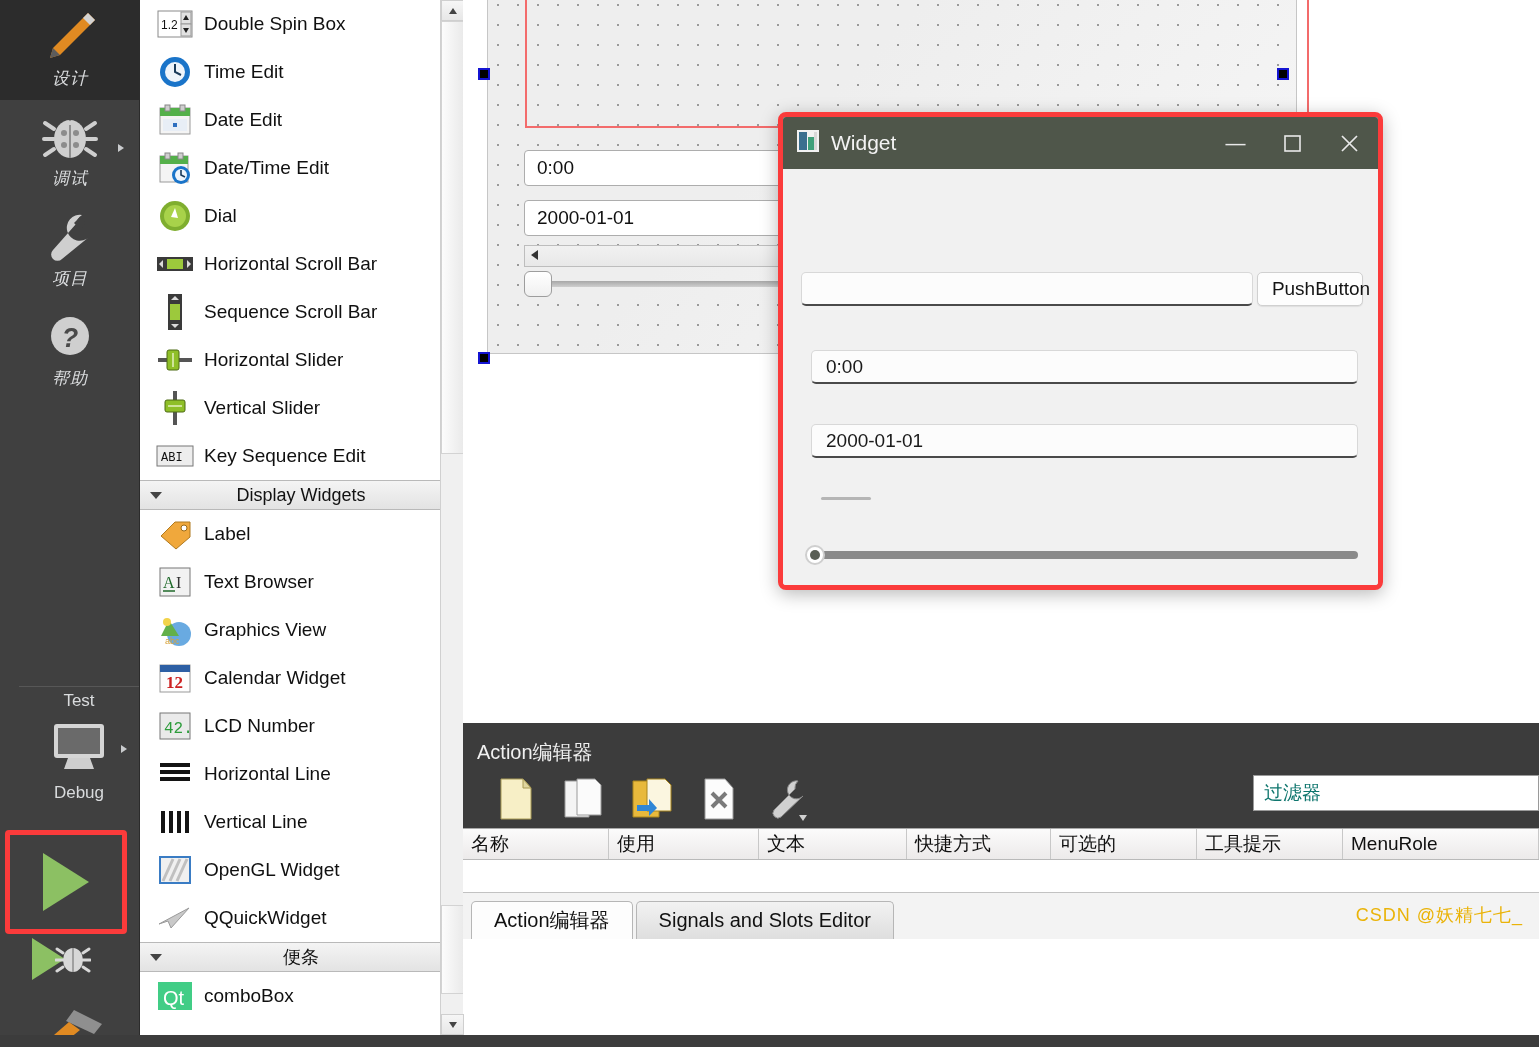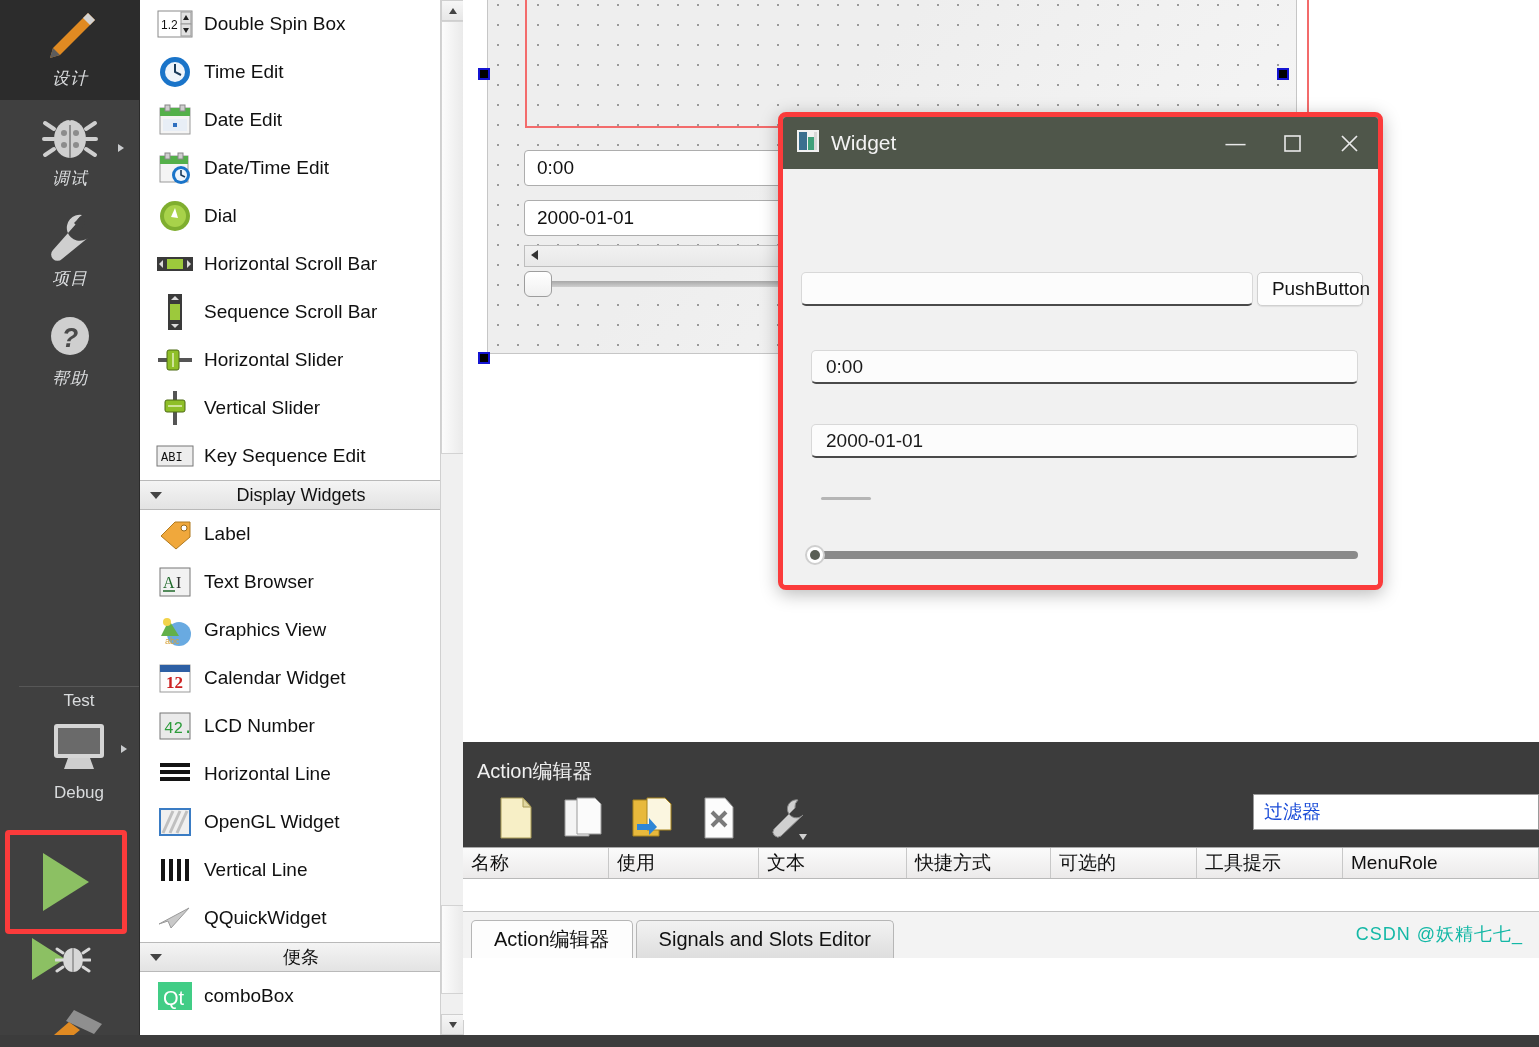--- a/index.html
+++ b/index.html
@@ -168,33 +168,33 @@
   .rt-slider-handle{
     position:absolute; width:20px;height:20px;border-radius:50%;
     background:#fff;border:2px solid #cfcfcf;
     display:flex;align-items:center;justify-content:center;
   }
   .rt-slider-handle i{ width:10px;height:10px;border-radius:50%;background:#5a5f55;display:block;}
   .rt-sb-line{ position:absolute; height:3px; background:#b5b5b5; border-radius:2px;}
 
   
   #action-dock{
-    position:absolute; left:463px; top:742px; width:1076px; height:216px;
+    position:absolute; left:463px; top:723px; width:1076px; height:216px;
     background:#3c3c3c;
   }
   #action-title{
     color:#f0f0f0; font-size:20px; padding:16px 0 0 14px;
   }
   #action-toolbar{ display:flex; align-items:center; padding:10px 0 6px 18px; height:62px;}
   .tb-ico{ width:68px; display:flex; align-items:center; justify-content:center; cursor:pointer; position:relative;}
   #filter-input{
     position:absolute; right:0; top:52px; width:286px; height:36px;
     background:#ffffff; border:1px solid #9a9a9a;
     display:flex; align-items:center; padding-left:10px;
-    font-size:19px; color:#1d4ed8;
+    font-size:19px; color:#0f766e;
   }
   #action-table-head{
     display:flex; height:32px; background:linear-gradient(#fbfbfb,#eceaea);
     border-top:1px solid #a9a9a9; border-bottom:1px solid #b9b9b9;
   }
   #action-table-head .th{
     font-size:19px; color:#101010; display:flex; align-items:center;
     padding-left:8px; border-right:1px solid #c8c8c8; cursor:pointer;
   }
   #action-table-body{ height:141px; background:#ffffff; }
@@ -206,21 +206,21 @@
   .dock-tab{
     height:38px; padding:0 22px; display:flex; align-items:center;
     font-size:20px; color:#111;
     border:1px solid #b6b6b6; border-bottom:none;
     border-radius:5px 5px 0 0; margin-right:3px; cursor:pointer;
     background:linear-gradient(#f2f2f2,#dedede);
   }
   .dock-tab.active{ background:#fdfdfd; }
   #csdn-watermark{
     position:absolute; right:16px; bottom:12px;
-    color:#14b8a6; font-size:18px; letter-spacing:1px; pointer-events:none;
+    color:#eab308; font-size:18px; letter-spacing:1px; pointer-events:none;
   }
   #bottom-strip{
     position:absolute; left:0; bottom:0; width:1539px; height:12px; background:#3c3c3c;
   }
 </style>
 </head>
 <body>
 
 <div id="mode-sidebar">
 
@@ -503,38 +503,38 @@
         <rect x="3" y="3" width="30" height="4" fill="#141414"></rect>
         <rect x="3" y="10" width="30" height="4" fill="#141414"></rect>
         <rect x="3" y="17" width="30" height="4" fill="#141414"></rect>
       </svg>
     </span>
     <span class="txt">Horizontal Line</span>
   </div>
 
   <div class="wb-row">
     <span class="ico">
-      <svg width="34" height="30" viewBox="0 0 34 30">
-        <rect x="2" y="2" width="30" height="26" fill="#f0f0f0" stroke="#3a7cc4" stroke-width="2"></rect>
-        <path d="M5 26 L15 4 M12 26 L22 4 M19 26 L29 4" stroke="#c0c0c0" stroke-width="3"></path>
-      </svg>
-    </span>
-    <span class="txt">OpenGL Widget</span>
-  </div>
-
-  <div class="wb-row">
-    <span class="ico">
       <svg width="36" height="28" viewBox="0 0 36 28">
         <rect x="4" y="3" width="4" height="22" fill="#141414"></rect>
         <rect x="12" y="3" width="4" height="22" fill="#141414"></rect>
         <rect x="20" y="3" width="4" height="22" fill="#141414"></rect>
         <rect x="28" y="3" width="4" height="22" fill="#141414"></rect>
       </svg>
     </span>
     <span class="txt">Vertical Line</span>
+  </div>
+
+  <div class="wb-row">
+    <span class="ico">
+      <svg width="34" height="30" viewBox="0 0 34 30">
+        <rect x="2" y="2" width="30" height="26" fill="#f0f0f0" stroke="#3a7cc4" stroke-width="2"></rect>
+        <path d="M5 26 L15 4 M12 26 L22 4 M19 26 L29 4" stroke="#c0c0c0" stroke-width="3"></path>
+      </svg>
+    </span>
+    <span class="txt">OpenGL Widget</span>
   </div>
 
   <div class="wb-row">
     <span class="ico">
       <svg width="36" height="28" viewBox="0 0 36 28">
         <polygon points="2,20 32,4 14,24 11,17" fill="#c9c9c9" stroke="#9a9a9a"></polygon>
       </svg>
     </span>
     <span class="txt">QQuickWidget</span>
   </div>

